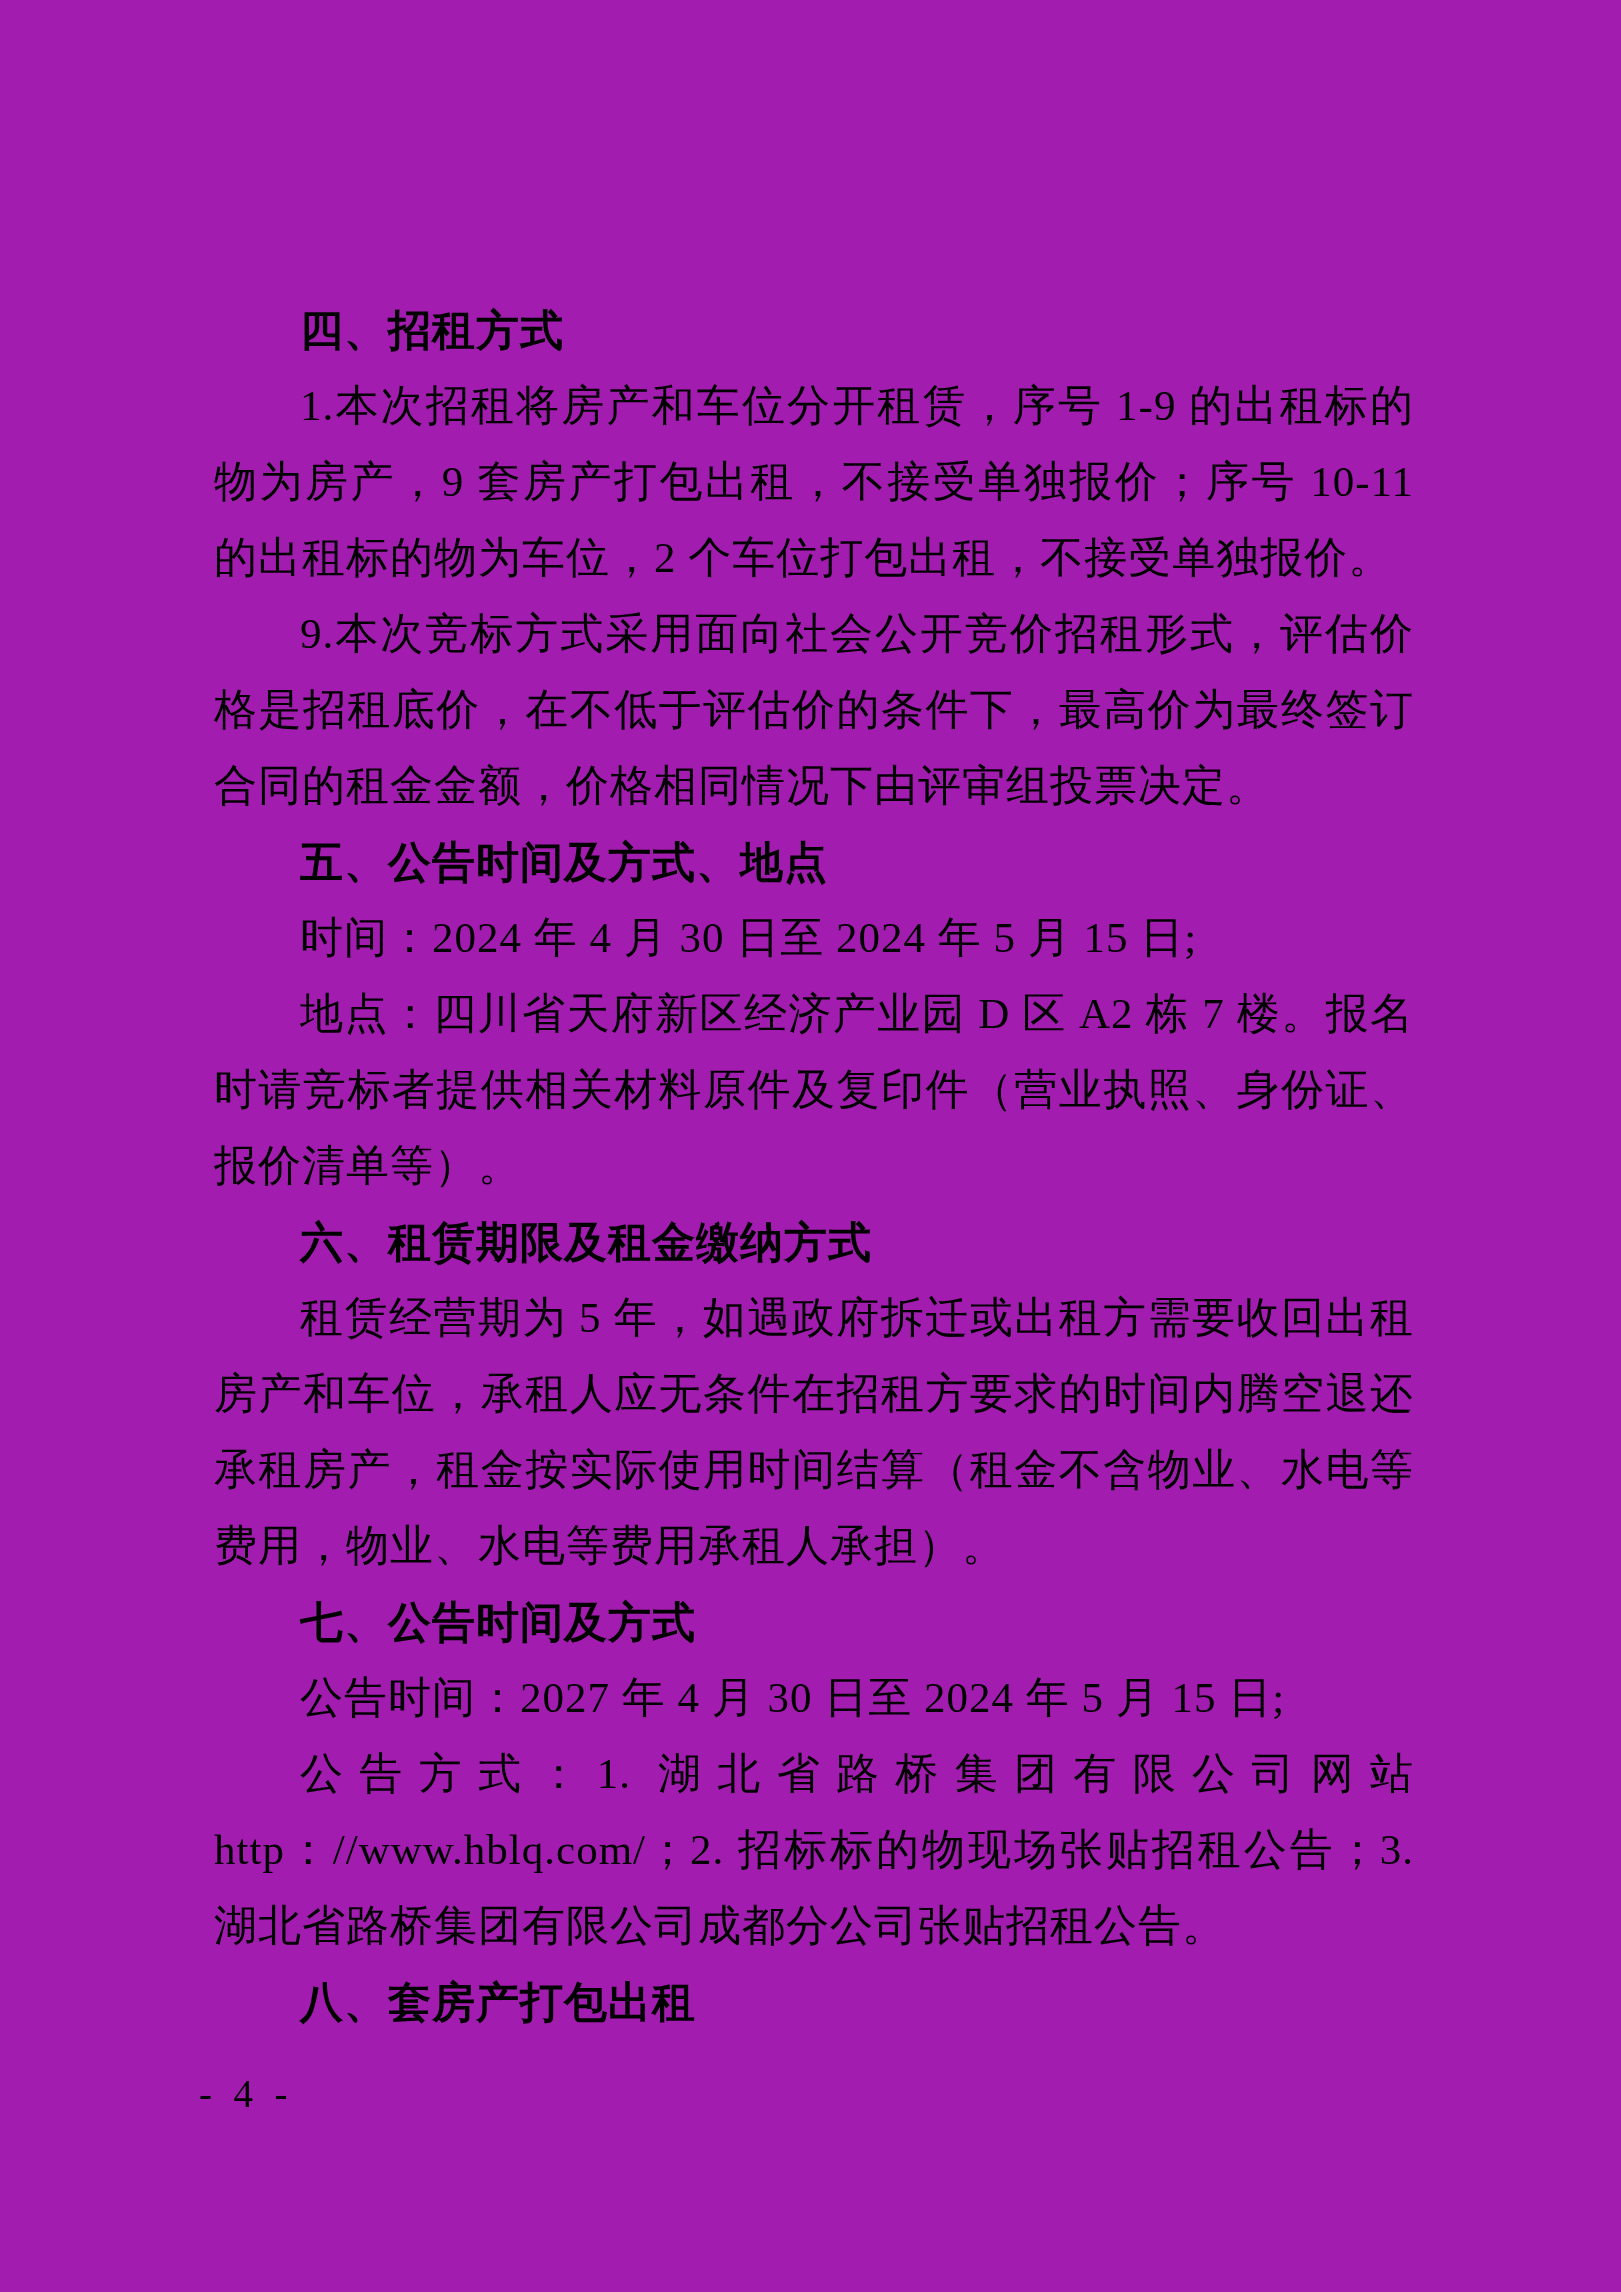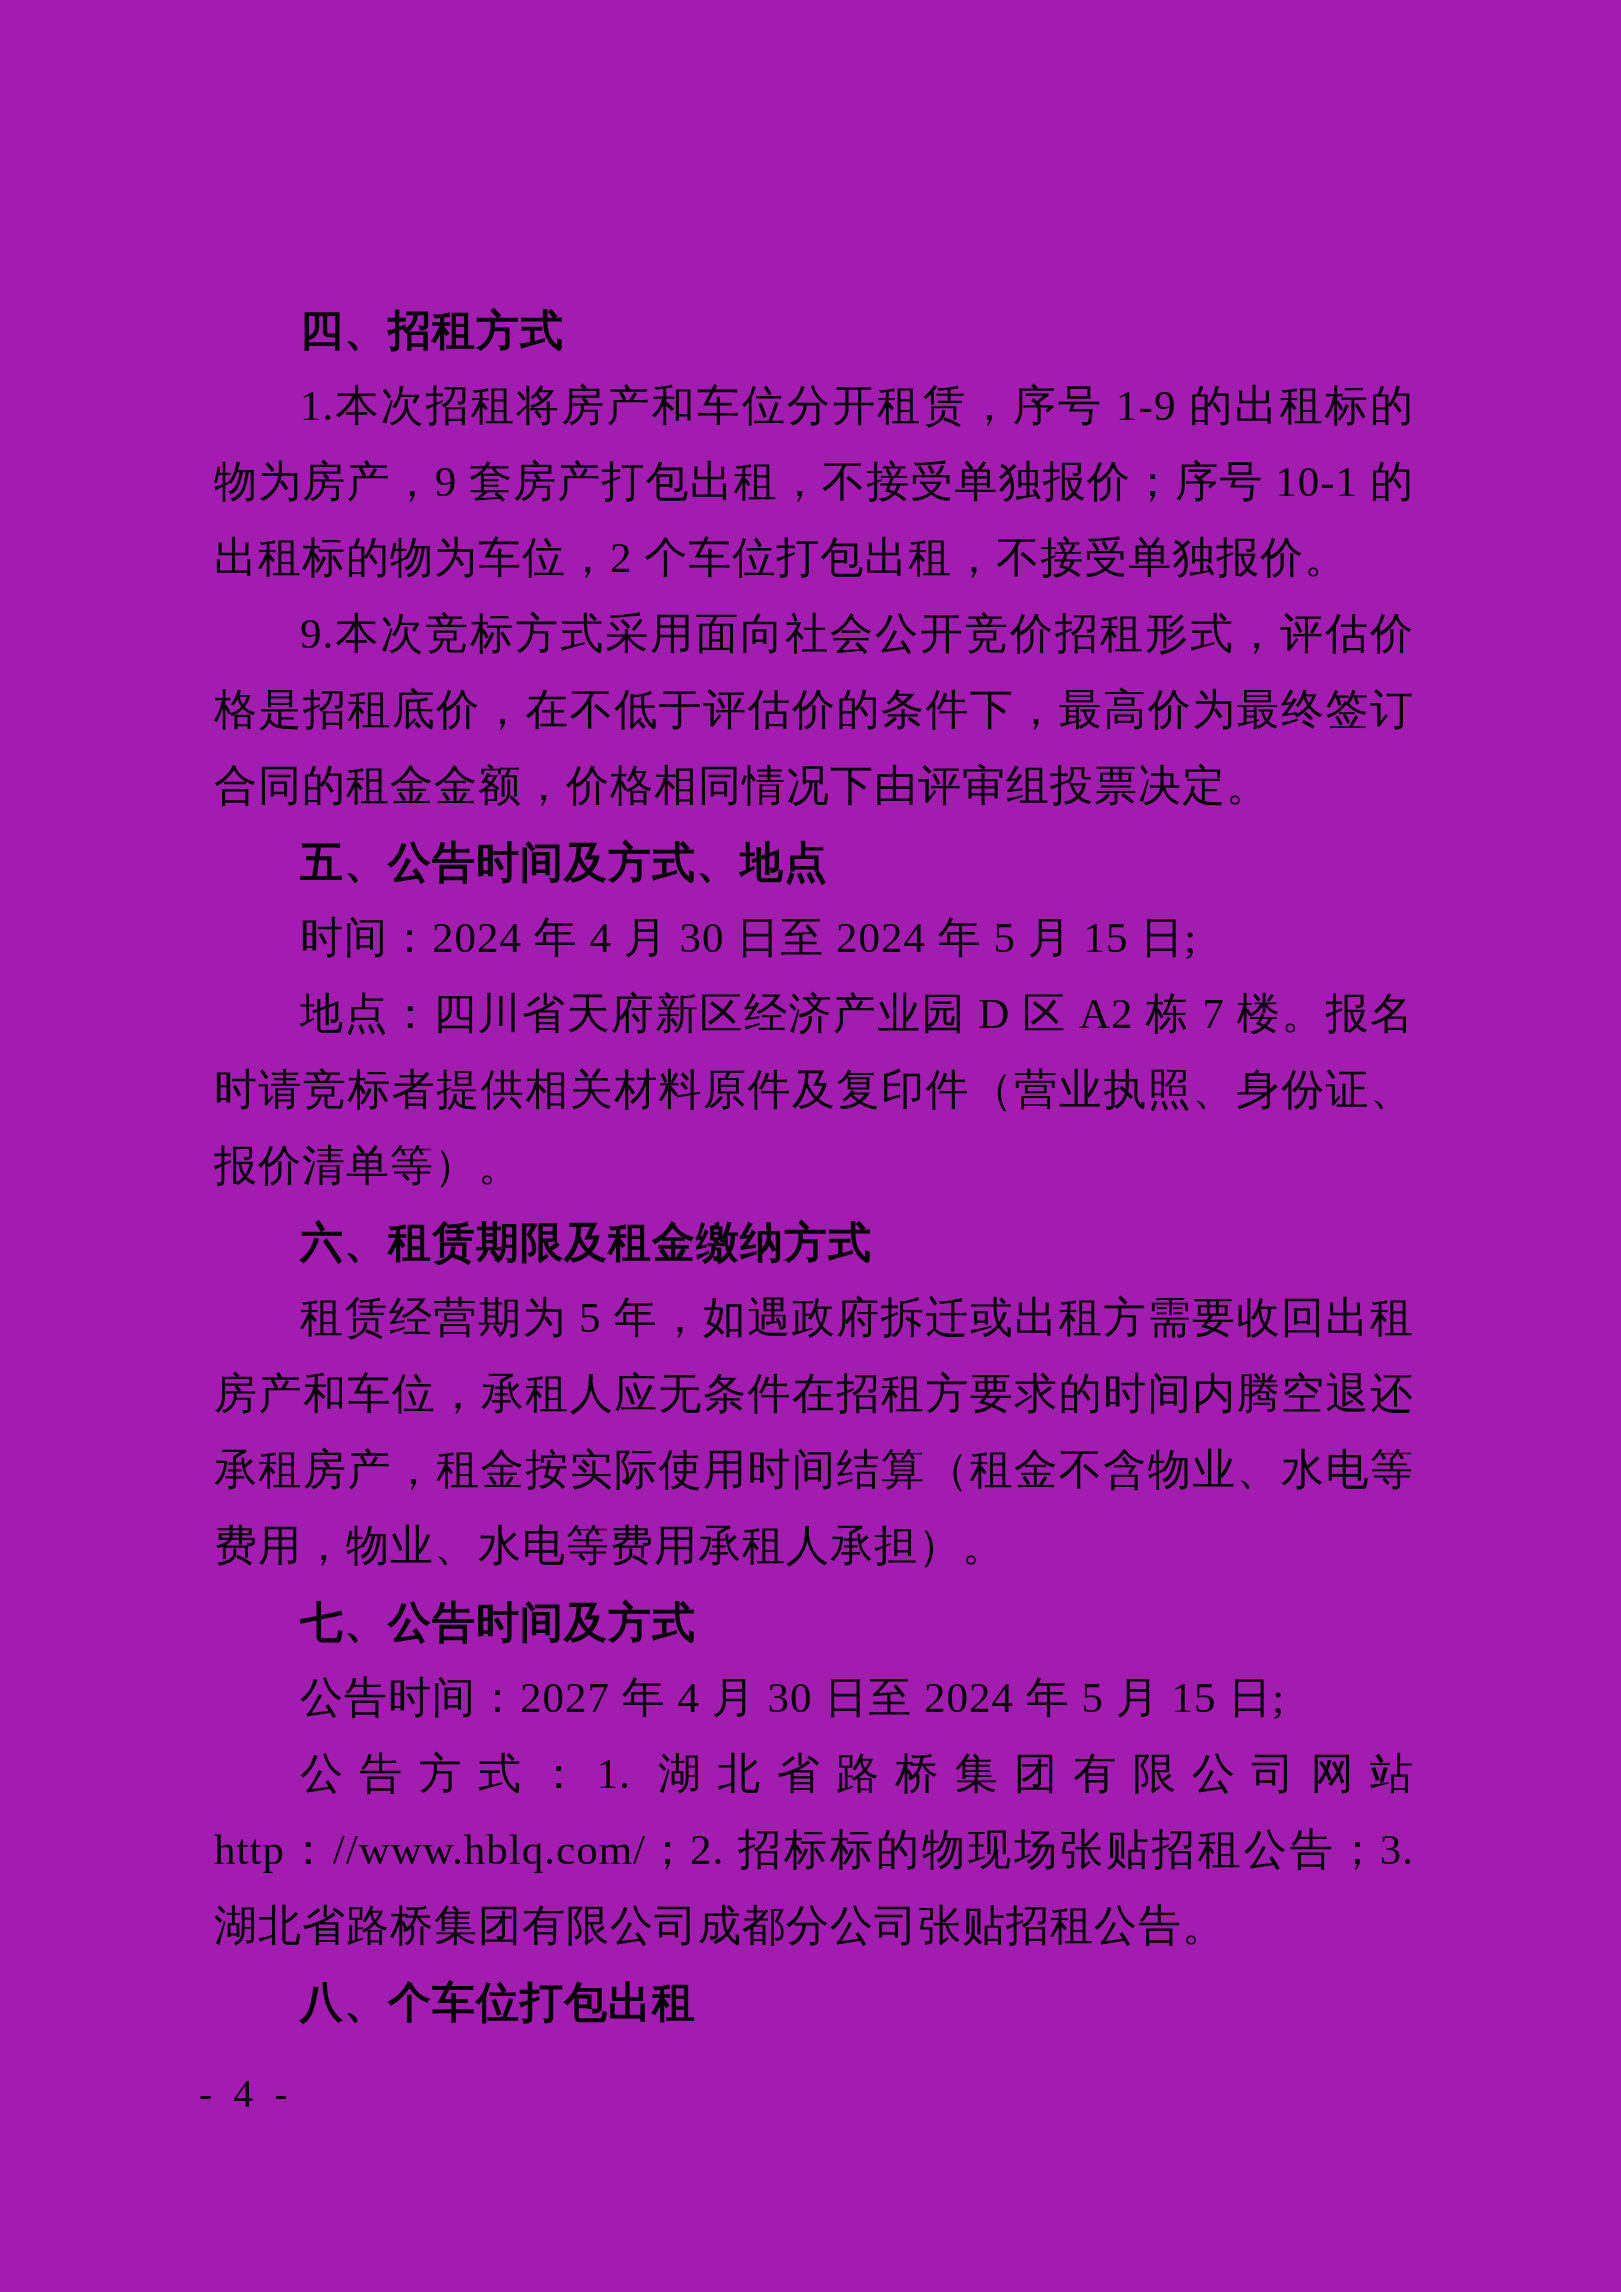--- a/index.html
+++ b/index.html
@@ -52,33 +52,33 @@
     color: #000000;
   }
 </style>
 </head>
 <body>
 
 <div class="page">
   <div class="content">
 
     <div class="heading">四、招租方式</div>
-    <p>1.本次招租将房产和车位分开租赁，序号 1-9 的出租标的物为房产，9 套房产打包出租，不接受单独报价；序号 10-1 的出租标的物为车位，2 个车位打包出租，不接受单独报价。</p>
+    <p>1.本次招租将房产和车位分开租赁，序号 1-9 的出租标的物为房产，9 套房产打包出租，不接受单独报价；序号 10-11 的出租标的物为车位，2 个车位打包出租，不接受单独报价。</p>
     <p>9.本次竞标方式采用面向社会公开竞价招租形式，评估价格是招租底价，在不低于评估价的条件下，最高价为最终签订合同的租金金额，价格相同情况下由评审组投票决定。</p>
 
     <div class="heading">五、公告时间及方式、地点</div>
     <p>时间：2024 年 4 月 30 日至 2024 年 5 月 15 日;</p>
     <p>地点：四川省天府新区经济产业园 D 区 A2 栋 7 楼。报名时请竞标者提供相关材料原件及复印件（营业执照、身份证、报价清单等）。</p>
 
     <div class="heading">六、租赁期限及租金缴纳方式</div>
     <p>租赁经营期为 5 年，如遇政府拆迁或出租方需要收回出租房产和车位，承租人应无条件在招租方要求的时间内腾空退还承租房产，租金按实际使用时间结算（租金不含物业、水电等费用，物业、水电等费用承租人承担）。</p>
 
     <div class="heading">七、公告时间及方式</div>
     <p>公告时间：2027 年 4 月 30 日至 2024 年 5 月 15 日;</p>
     <p>公告方式：1. 湖北省路桥集团有限公司网站 http：//www.hblq.com/；2. 招标标的物现场张贴招租公告；3. 湖北省路桥集团有限公司成都分公司张贴招租公告。</p>
 
-    <div class="heading">八、个车位打包出租</div>
+    <div class="heading">八、套房产打包出租</div>
 
   </div>
 
   <div class="footer">- 4 -</div>
 </div>
 
 
 </body></html>

